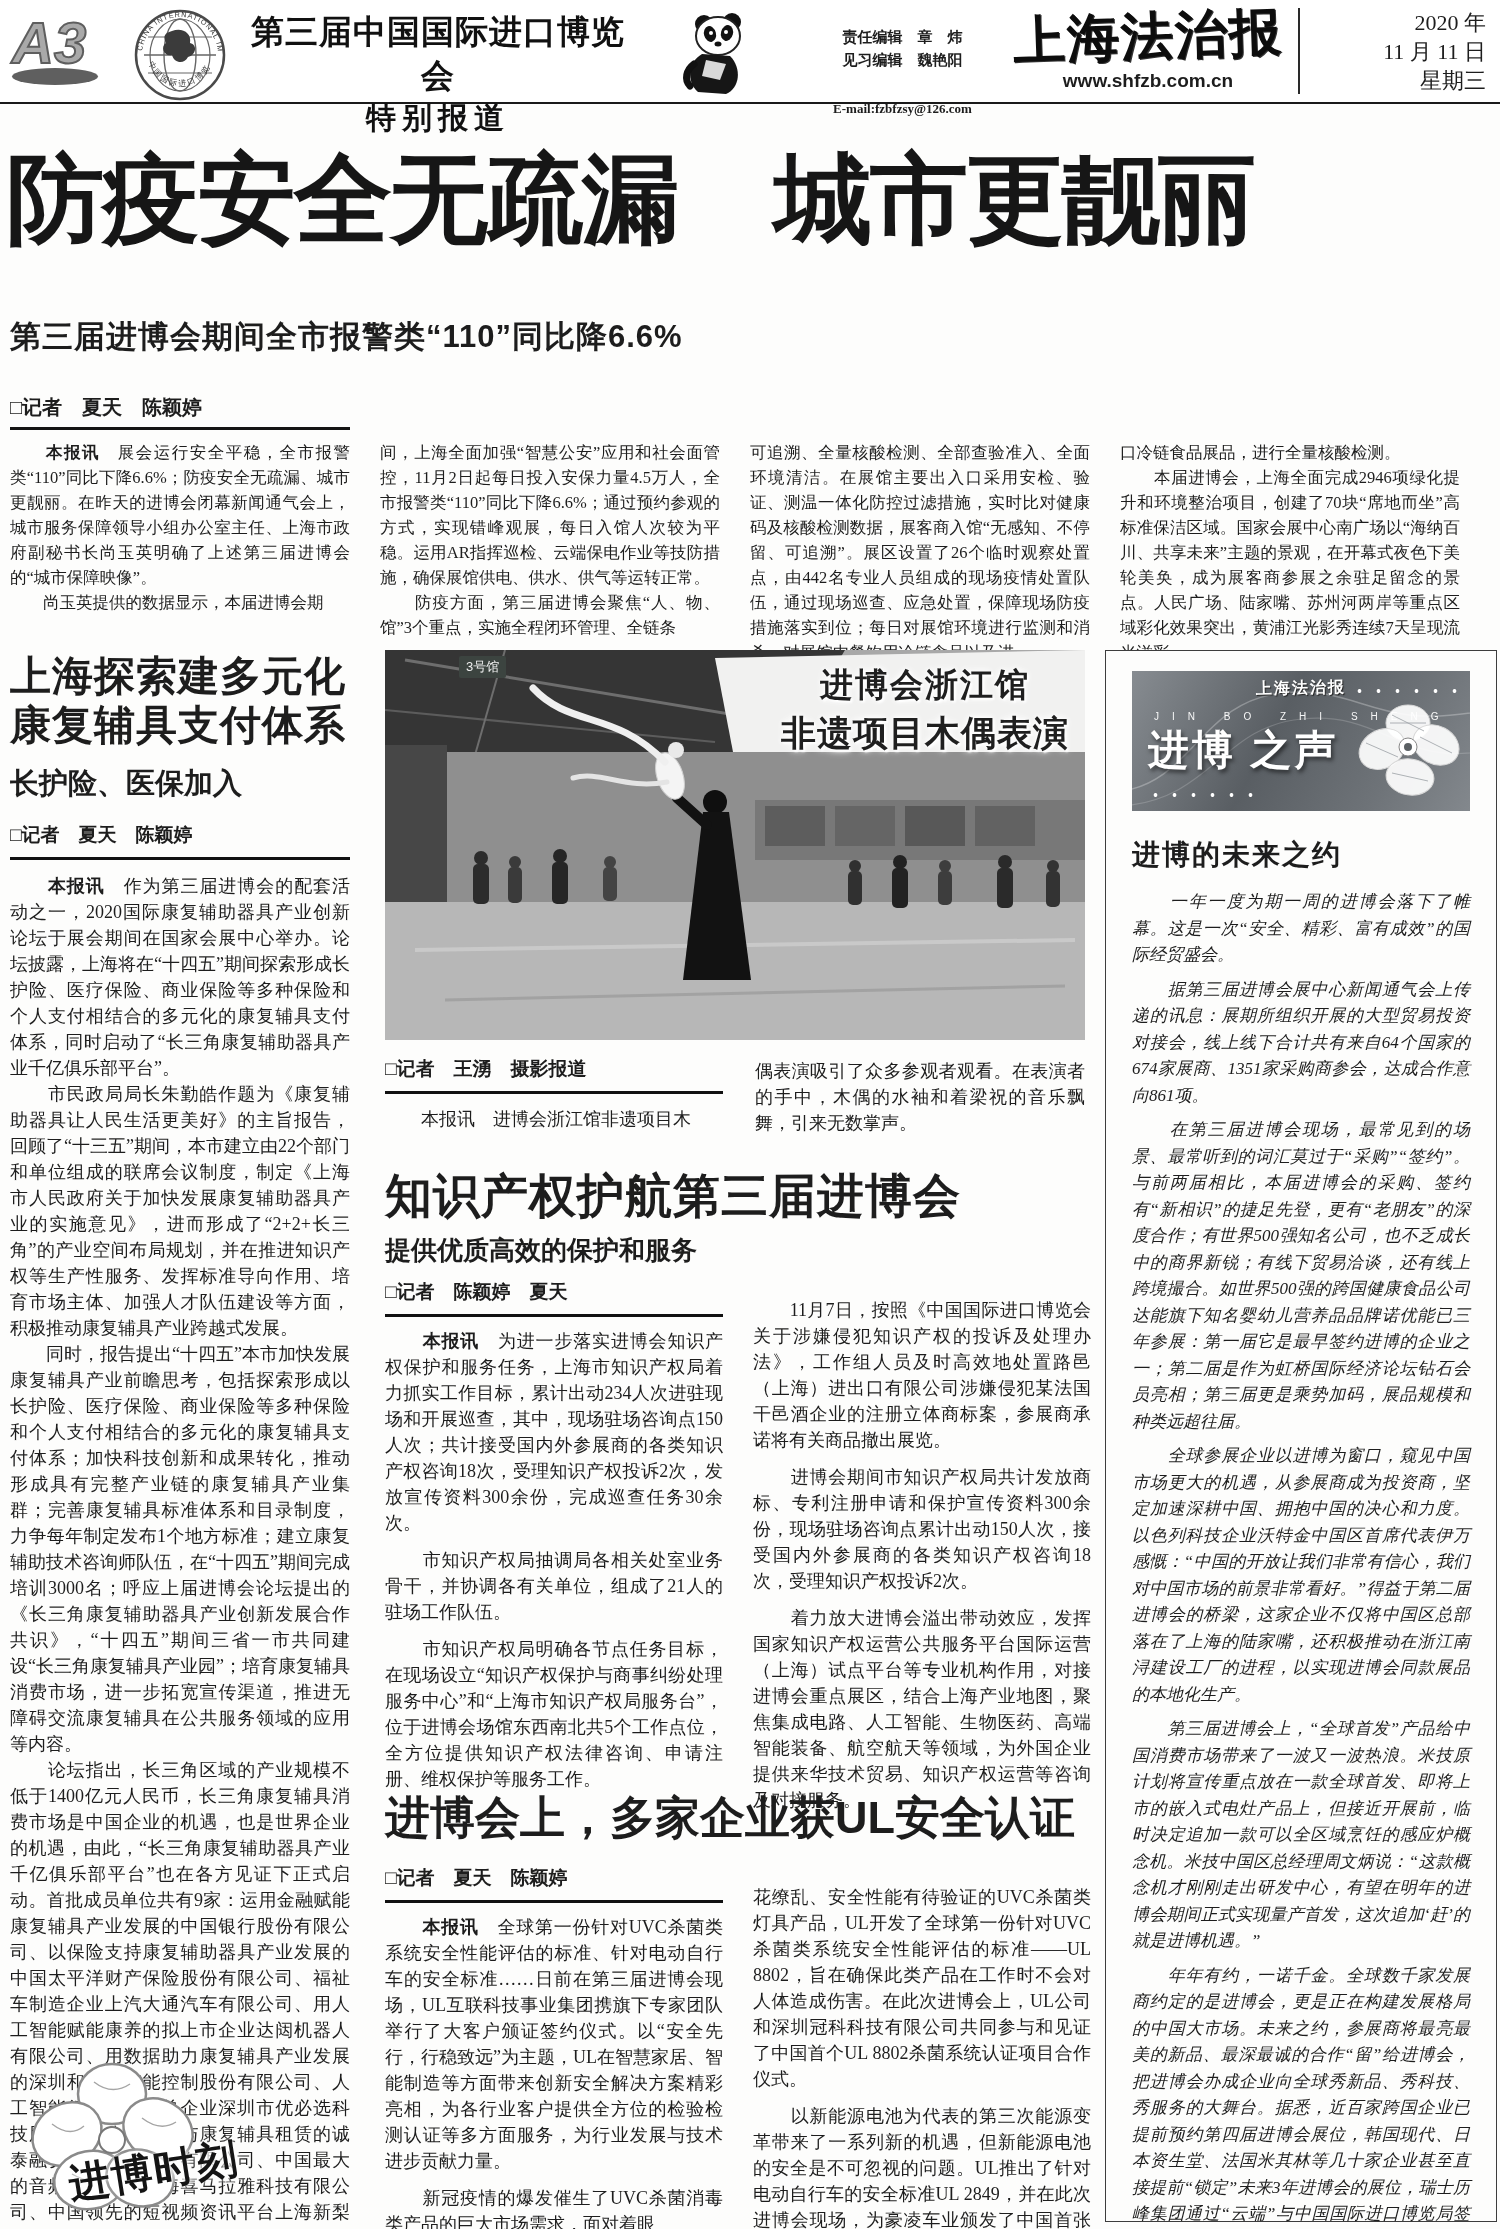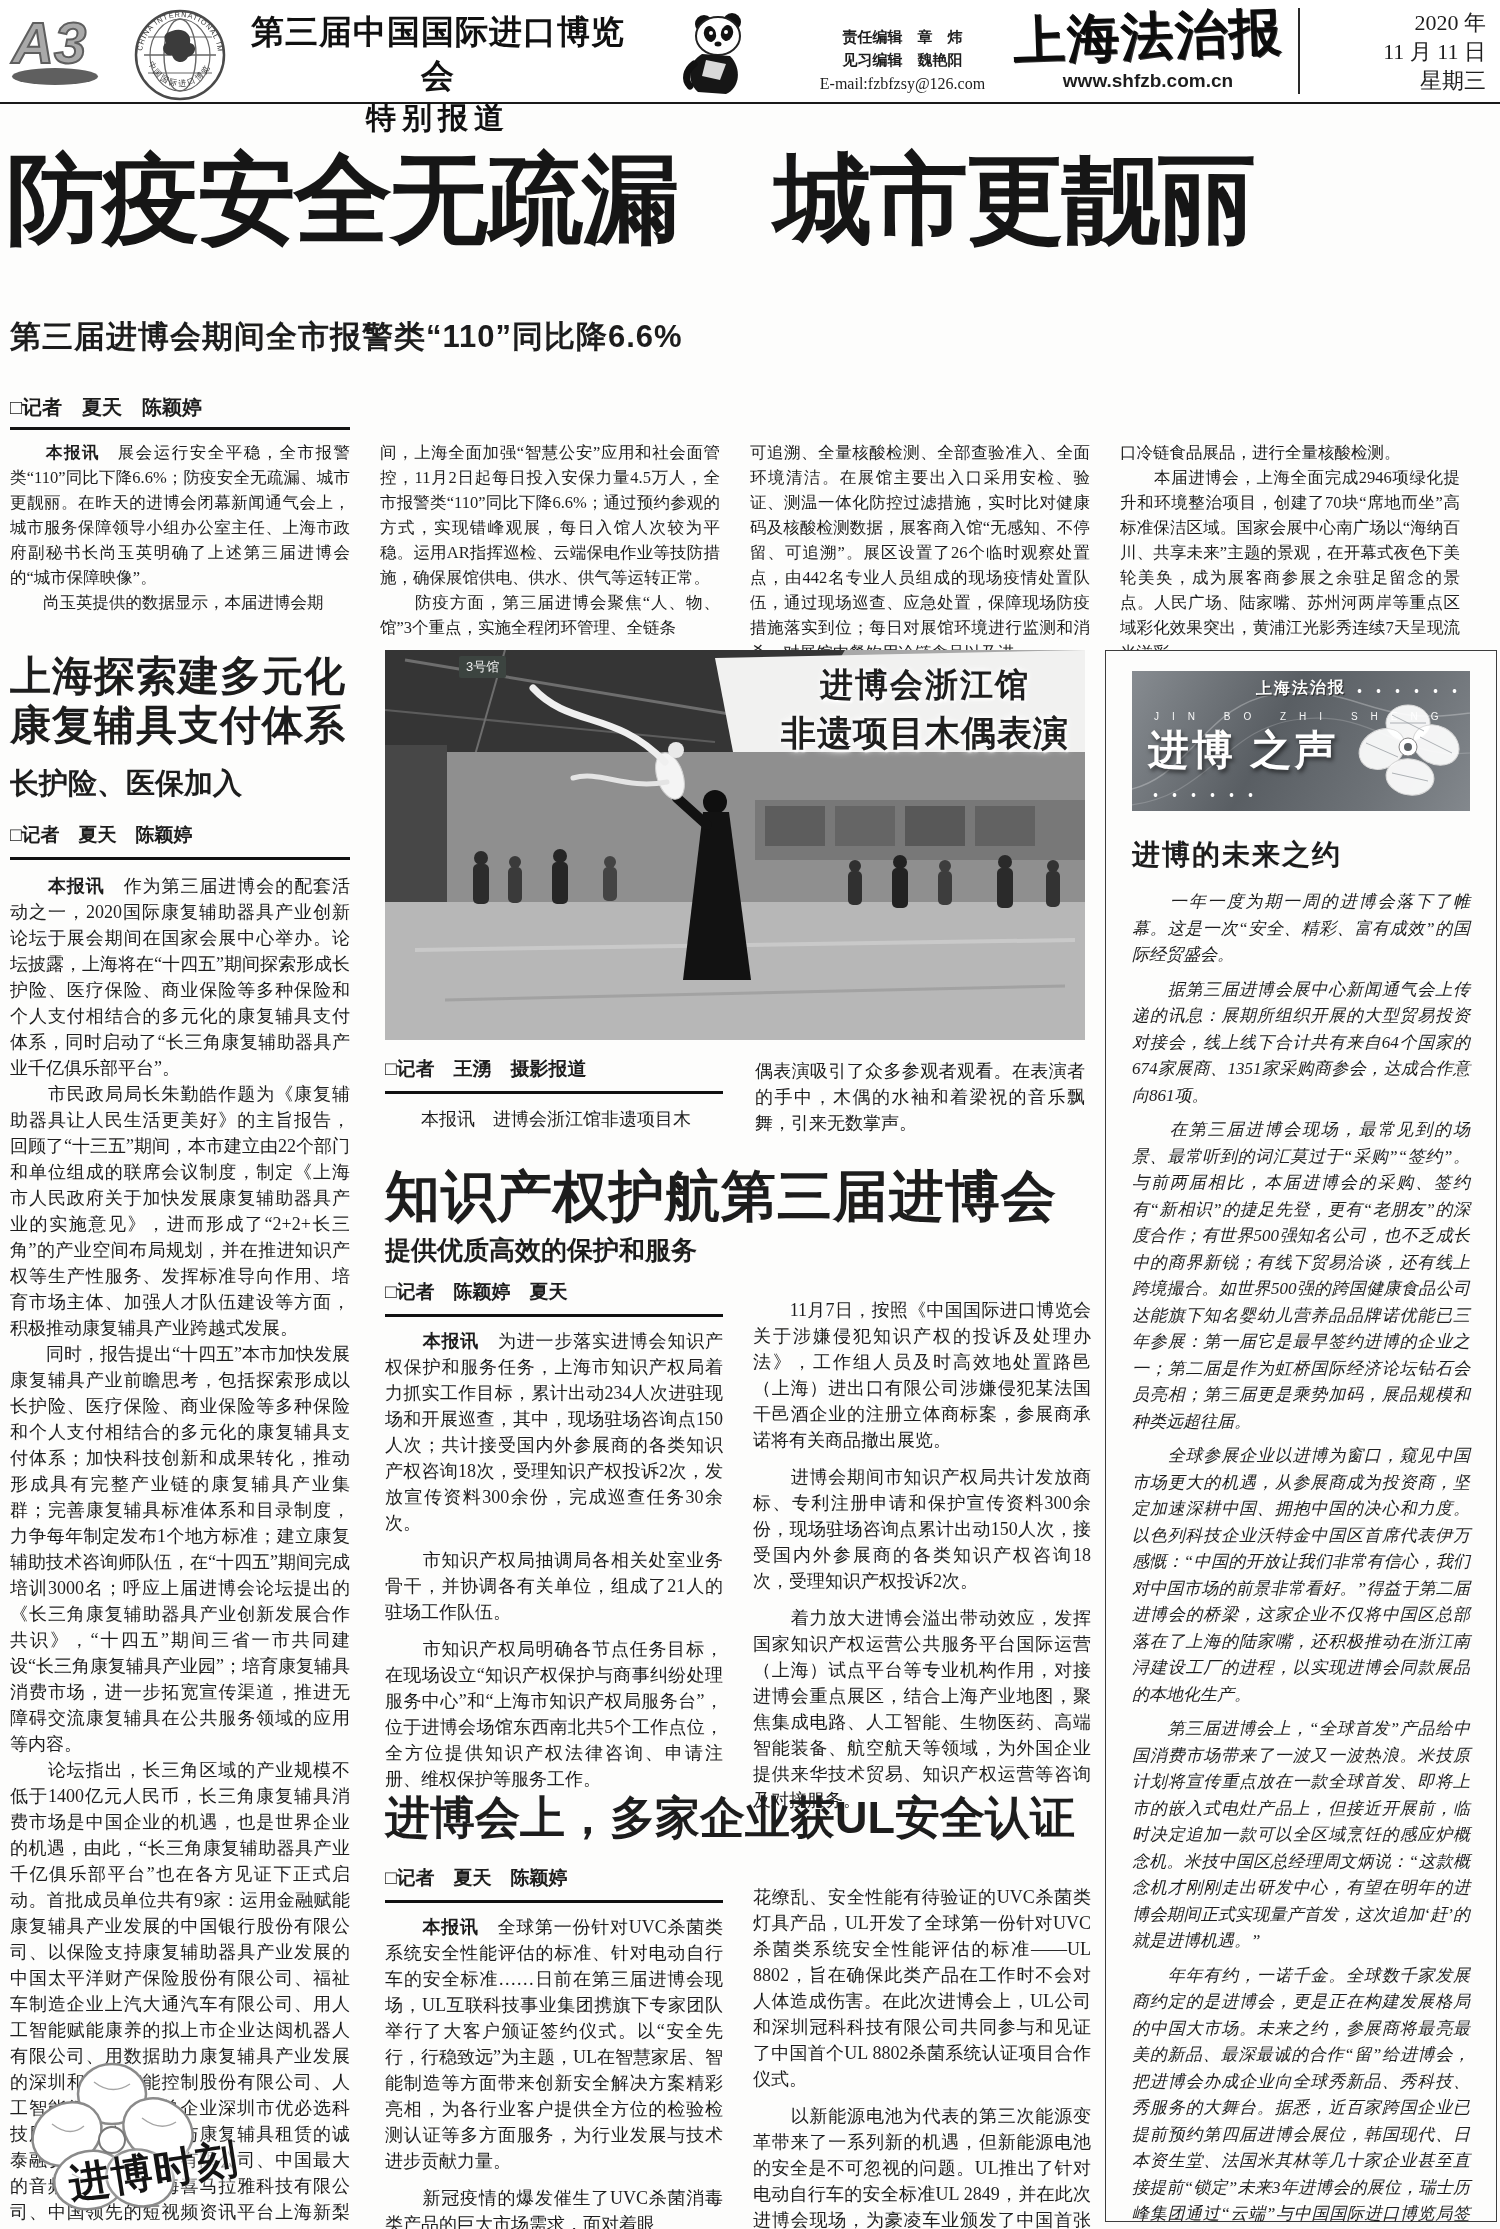--- a/index.html
+++ b/index.html
@@ -14,21 +14,21 @@
   .a3-wrap{position:absolute;left:12px;top:14px;width:120px;}
   .a3{font-family:"Liberation Sans",sans-serif;font-weight:900;font-style:italic;font-size:58px;
       color:#a9a9a9;-webkit-text-stroke:2px #5e5e5e;line-height:58px;}
   .a3-shadow{width:86px;height:17px;background:#5f5f5f;border-radius:50%;margin-top:-4px;}
   .ciie{position:absolute;left:132px;top:3px;}
   .sec-title{position:absolute;left:238px;top:10px;width:400px;text-align:center;font-weight:900;color:#111;}
   .sec-title .l1{font-size:33px;line-height:44px;letter-spacing:1px;}
   .sec-title .l2{font-size:30px;line-height:40px;letter-spacing:6px;}
   .panda{position:absolute;left:668px;top:2px;}
   .editors{position:absolute;left:800px;top:26px;width:205px;font-size:15px;line-height:23px;font-weight:700;text-align:center;}
-  .editors .email{font-size:16px;font-weight:400;}
+  .editors .email{font-size:13px;font-weight:700;margin-top:25px;}
   .mast-wrap{position:absolute;left:1008px;top:8px;width:280px;text-align:center;}
   .masthead{font-size:52px;font-weight:900;line-height:58px;transform:rotate(-2deg);letter-spacing:2px;color:#0d0d0d;
             text-shadow:1px 1px 0 #333;}
   .website{font-size:19px;font-weight:700;margin-top:4px;}
   .hdr-divider{position:absolute;left:1298px;top:8px;width:2px;height:86px;background:#2a2a2a;}
   .date-box{position:absolute;left:1318px;top:8px;width:168px;text-align:right;font-size:22px;line-height:29px;padding-right:4px;}
 
   
   #headline{position:absolute;left:6px;top:112px;width:1490px;font-weight:900;font-size:98px;line-height:175px;
             letter-spacing:-2px;color:#161616;white-space:nowrap;}
@@ -57,21 +57,21 @@
 
   
   #caption{position:absolute;left:385px;top:1056px;width:700px;display:flex;gap:32px;}
   .cap-left{width:338px;flex:0 0 338px;}
   .cap-left .byline{margin-top:0;}
   .cap-left p{margin-top:12px;}
   .cap-right{width:330px;padding-top:2px;}
 
   
   #ip-art{position:absolute;left:385px;top:1170px;width:700px;}
-  .ip-title{font-weight:900;font-size:55px;line-height:52px;letter-spacing:1px;white-space:nowrap;}
+  .ip-title{font-weight:900;font-size:47px;line-height:52px;letter-spacing:1px;white-space:nowrap;}
   .cols{display:flex;gap:30px;margin-top:8px;}
   .col{width:338px;flex:0 0 338px;}
   .col p{margin-top:11px;}
   .ip-sub{font-weight:700;font-size:26px;margin-top:7px;}
   .col .byline{margin-top:16px;}
   .pad-top{padding-top:56px;}
 
   #ul-art{position:absolute;left:385px;top:1793px;width:700px;}
   .ul-title{font-weight:900;font-size:45px;line-height:50px;white-space:nowrap;}
   #ul-art .cols{margin-top:6px;}

